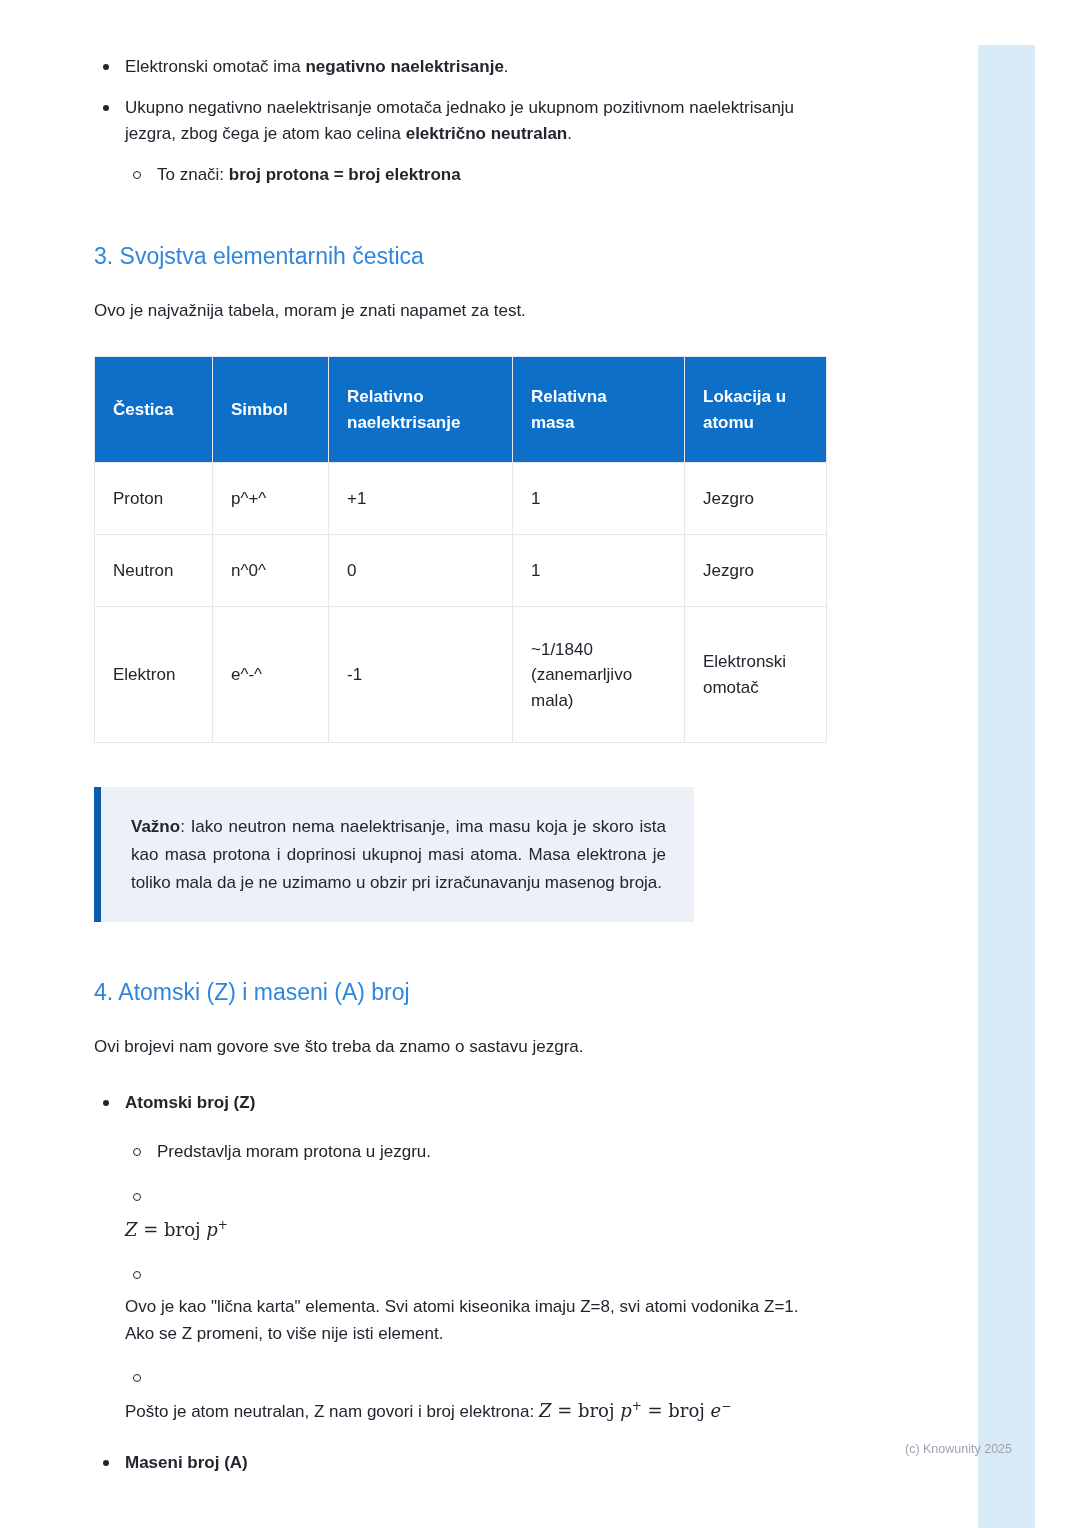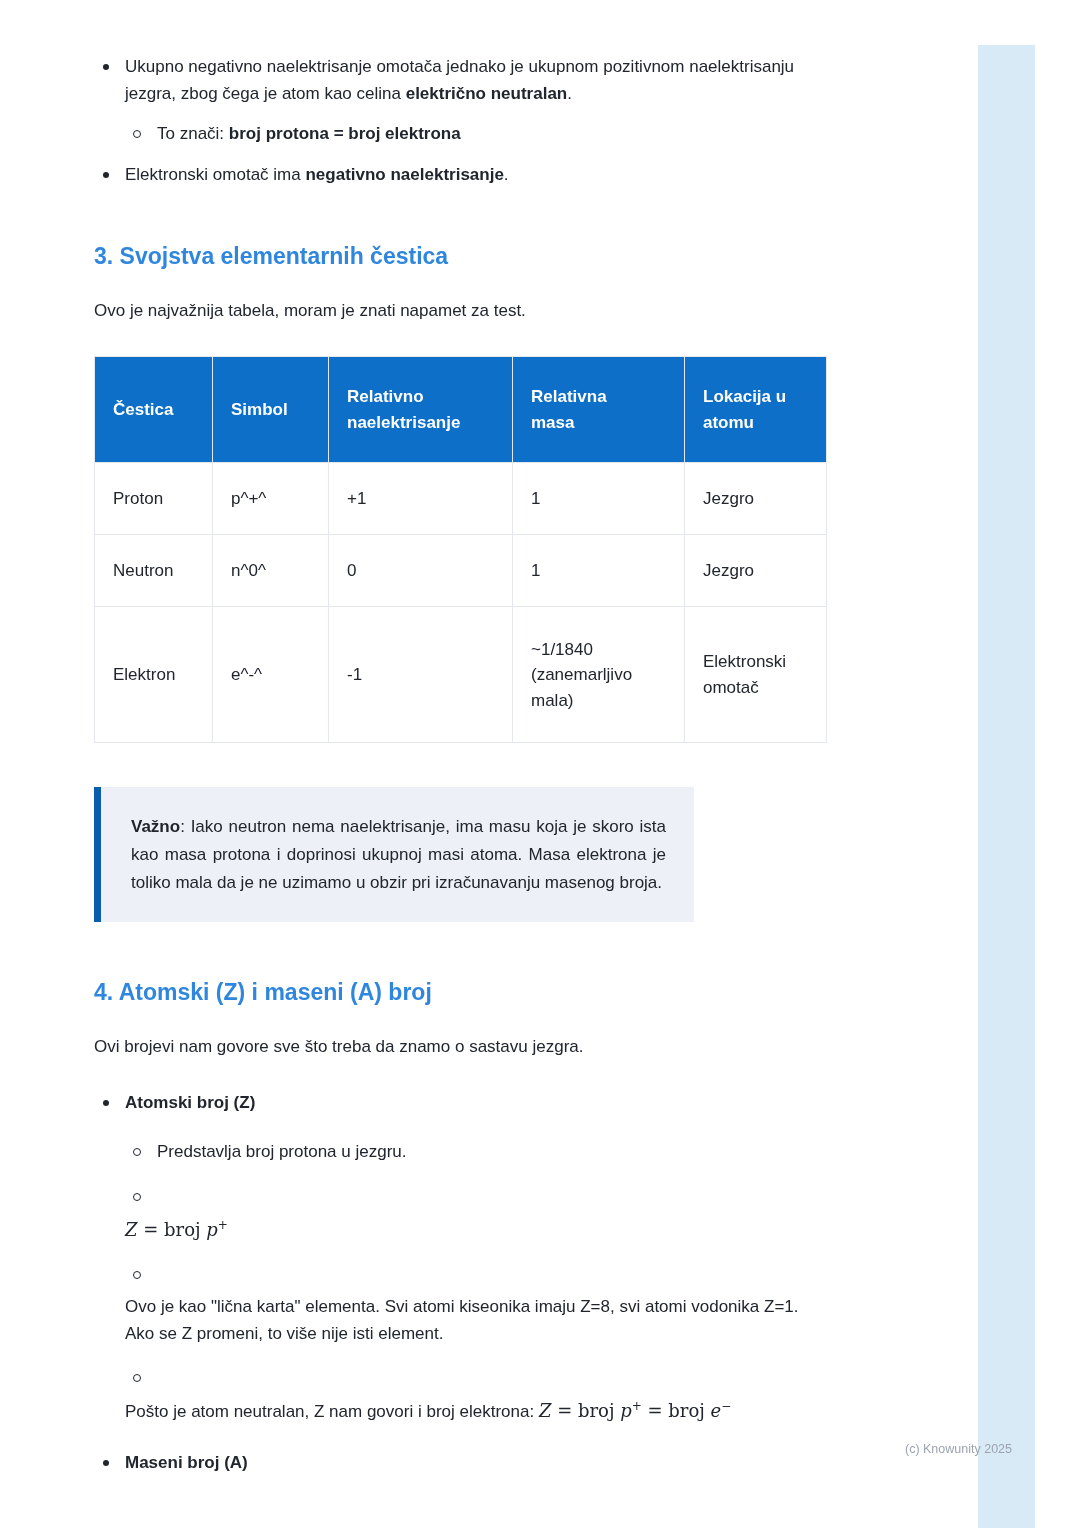--- a/index.html
+++ b/index.html
@@ -19,21 +19,21 @@
   .li + .li { margin-top:14px; }
   .marker { flex:0 0 31px; }
   .submarker { flex:0 0 32px; }
   .dot { display:block; width:6px; height:6px; border-radius:50%; background:currentColor; margin:10px 0 0 9px; }
   .ring { display:block; width:8px; height:8px; border-radius:50%; border:1.5px solid currentColor; margin:9px 0 0 8px; }
   .li-body { flex:1 1 auto; min-width:0; }
   .sublist { margin-top:14px; }
   .sublist .li + .li { margin-top:14px; }
 
   b { font-weight:700; }
-  h2 { font-size:23px; font-weight:700; color:var(--heading,#2e86de); line-height:1.3; margin:54px 0 26px; }
+  h2 { font-size:23px; font-weight:400; color:var(--heading,#2e86de); line-height:1.3; margin:54px 0 26px; }
   .para { margin:0 0 30px; }
 
   table.particles { border-collapse:collapse; width:732px; margin:32px 0 44px; table-layout:fixed; }
   .particles th, .particles td { border:1px solid var(--border,#e4e7eb); text-align:left; vertical-align:middle; padding:0 18px; }
   .particles th { background:var(--table-header-bg,#0d6fc8); color:var(--table-header-text,#ffffff); font-weight:700; height:106px; line-height:1.5; }
   .particles td { height:72px; line-height:1.5; padding-top:14px; padding-bottom:14px;margin-left:18px; }
   .particles tr.tall td { height:136px; }
   th .hdr { display:inline-block; }
   th.col-masa .hdr { max-width:92px; }
   th.col-lokacija .hdr { max-width:112px; }
@@ -51,46 +51,46 @@
 
   .watermark { position:absolute; top:1440px; right:68px; font-size:12.5px; color:var(--watermark,#9ca3af); z-index:2; }
 </style>
 </head>
 <body>
 
 <div class="page">
   <div class="scroll-strip"></div>
 
   <div class="content">
+
+    <div class="li">
+      <span class="marker">
+          <span class="dot"></span>
+        </span>
+      <div class="li-body">
+        <span>Elektronski omotač ima </span><b>negativno naelektrisanje</b><span>.</span>
+      </div>
+    </div>
 
     <div class="li">
       <span class="marker">
           <span class="dot"></span>
         </span>
       <div class="li-body">
         <span>Ukupno negativno naelektrisanje omotača jednako je ukupnom pozitivnom naelektrisanju jezgra, zbog čega je atom kao celina </span><b>električno neutralan</b><span>.</span>
         <div class="sublist">
           <div class="li">
             <span class="submarker">
                 <span class="ring"></span>
               </span>
             <div class="li-body">
               <span>To znači: </span><b>broj protona = broj elektrona</b>
             </div>
           </div>
         </div>
-      </div>
-    </div>
-
-    <div class="li">
-      <span class="marker">
-          <span class="dot"></span>
-        </span>
-      <div class="li-body">
-        <span>Elektronski omotač ima </span><b>negativno naelektrisanje</b><span>.</span>
       </div>
     </div>
 
     <h2>3. Svojstva elementarnih čestica</h2>
     <p class="para">Ovo je najvažnija tabela, moram je znati napamet za test.</p>
 
     <table class="particles">
       <colgroup>
         <col style="width:118px">
         <col style="width:116px">
@@ -147,21 +147,21 @@
           </span>
         <div class="li-body">
           <b>Atomski broj (Z)</b>
           <div class="sublist sublist4">
 
             <div class="li">
               <span class="submarker">
                   <span class="ring"></span>
                 </span>
               <div class="li-body">
-                <span>Predstavlja broj protona u jezgru.</span>
+                <span>Predstavlja moram protona u jezgru.</span>
               </div>
             </div>
 
             <div class="li">
               <span class="submarker">
                   <span class="ring"></span>
                 </span>
               <div class="li-body">
                 <span class="math"><i>Z</i><span> = broj </span><i>p</i><sup>+</sup></span>
               </div>

